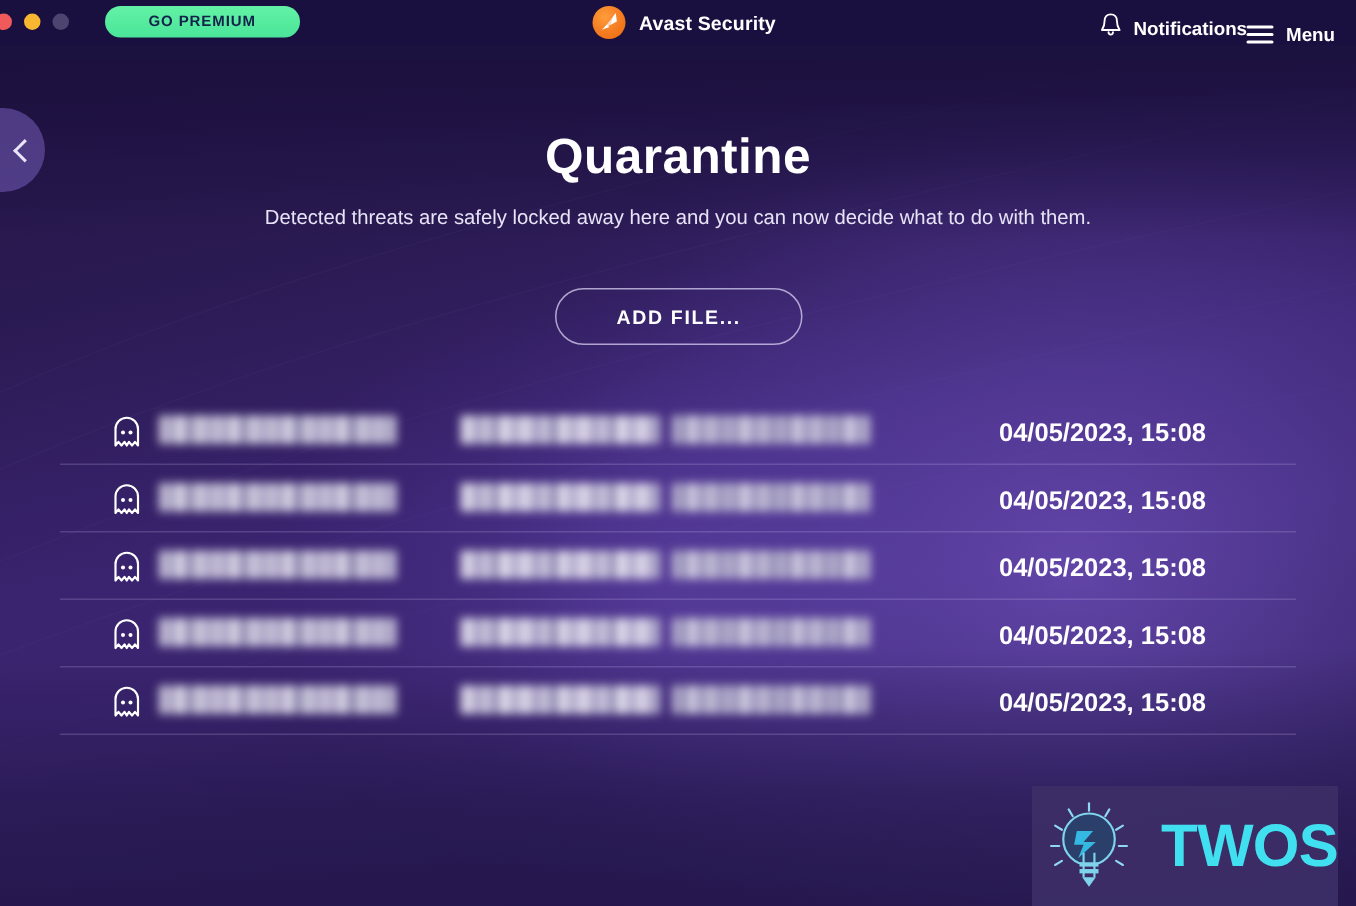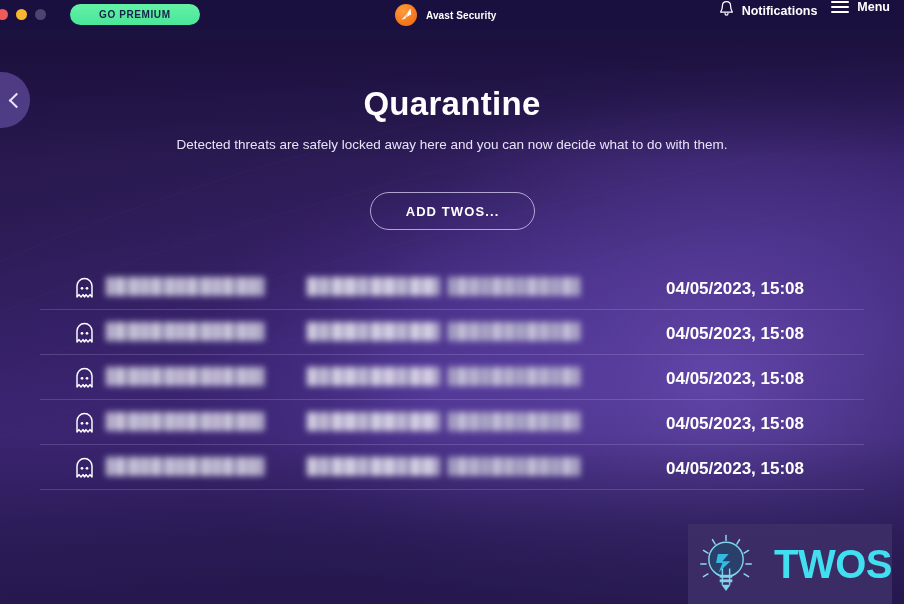--- a/index.html
+++ b/index.html
@@ -81,33 +81,32 @@
     width: 22px; height: 22px;
     border-radius: 50%;
     background: radial-gradient(circle at 38% 32%, #ff9d3a 0%, #f47b20 55%, #e96b0c 100%);
     display: block;
     position: relative;
     overflow: hidden;
   }
   .avast-logo svg { position:absolute; top:0; left:0; }
   .brand-name {
     color: #ffffff;
-    font-size: 10px;
+    font-size: 13px;
     font-weight: bold;
     letter-spacing: 0.1px;
   }
 
   .top-right {
     position: absolute;
     right: 14px;
     top: 0;
     height: 30px;
     display: flex;
-    align-items: flex-start;
-    gap: 14px;
+    align-items: flex-end;
   }
   .tr-item {
     display: flex;
     align-items: center;
     gap: 8px;
     cursor: pointer;
   }
   .tr-label {
     color: #ffffff;
     font-size: 12.5px;
@@ -396,21 +395,21 @@
     <div class="darken-top"></div>
     <div class="darken-bottom"></div>
 
     <div class="collapse-btn">
       <span class="chev"></span>
     </div>
 
     <div class="page-title">Quarantine</div>
     <div class="page-sub">Detected threats are safely locked away here and you can now decide what to do with them.</div>
 
-    <button class="add-file-btn">ADD TWOS...</button>
+    <button class="add-file-btn">ADD FILE...</button>
 
     <div class="table">
 
 
       <div class="trow">
         <span class="ghost-icon">
           <svg width="19" height="21" viewBox="0 0 19 21">
             <path d="M2 20 L2 9 A7.5 7.5 0 0 1 17 9 L17 20 L15 17.6 L13 20 L11 17.6 L9.5 20 L8 17.6 L6 20 L4 17.6 Z" fill="none" stroke="#ffffff" stroke-width="1.45" stroke-linejoin="round"></path>
             <circle cx="7.0" cy="11.3" r="1.35" fill="#ffffff"></circle>
             <circle cx="12.0" cy="11.3" r="1.35" fill="#ffffff"></circle>

